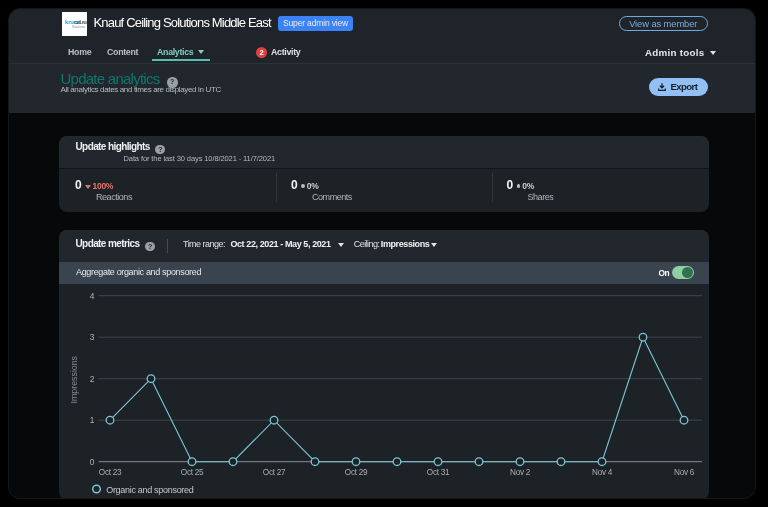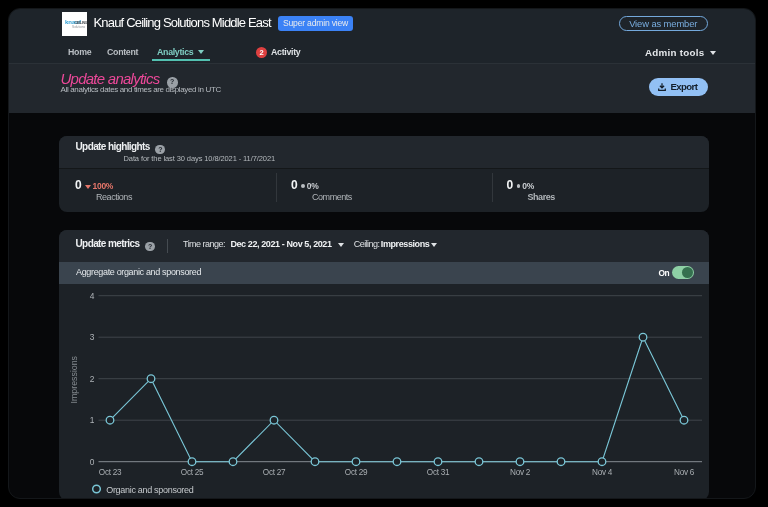--- a/index.html
+++ b/index.html
@@ -25,21 +25,21 @@
   .underline { position:absolute; left:143px; top:50px; width:58px; height:1.8px; background:#53c0b0; }
   .navcaret { display:inline-block; width:0; height:0; border-left:3.5px solid transparent; border-right:3.5px solid transparent;
               border-top:4px solid #7fcdc2; margin-left:5px; position:relative; top:-1px;}
   .redbadge { position:absolute; left:247px; top:38.1px; width:11px; height:11px; border-radius:50%;
               background:#de4040; color:#fff; font-size:7.5px; font-weight:700; text-align:center; line-height:11px; }
   .admintools { position:absolute; left:636px; top:37.5px; font-size:9.8px; font-weight:700; color:#e4e7ea; letter-spacing:0.25px;}
   .wcaret { display:inline-block; width:0; height:0; border-left:3.5px solid transparent; border-right:3.5px solid transparent;
             border-top:4px solid #dfe2e5; margin-left:6px; position:relative; top:-1px;}
   
   .band2 { position:absolute; left:0; top:54px; width:748px; height:50px; background:#22272d; border-top:1px solid #2b3137; }
-  .h1 { position:absolute; left:51.5px; top:60.5px; font-size:15px; letter-spacing:-0.75px; color:#ec4899; font-weight:400;font-style:italic; }
+  .h1 { position:absolute; left:51.5px; top:60.5px; font-size:15px; letter-spacing:-0.75px; color:#0f766e; font-weight:400; }
   .help { display:inline-block; margin-left:3.5px; width:9.5px; height:9.5px; border-radius:50%; background:#9aa0a6; color:#23282f;
           font-size:7px; font-weight:700; text-align:center; line-height:9.5px; }
   .h1help { position:absolute; margin-left:0; left:158px; top:68px; width:10.5px; height:10.5px; line-height:10.5px; }
   .sub1 { position:absolute; left:51.5px; top:76px; font-size:8px; color:#b6bbc0; letter-spacing:-0.35px;}
   .exportbtn { position:absolute; left:640px; top:69px; width:59px; height:17.5px; background:#92c0f4; border-radius:9px;
                color:#141f2b; }
   .exportbtn span { position:absolute; left:21.5px; top:3.3px; font-size:9.6px; font-weight:700; letter-spacing:-0.6px;}
   
   .card { position:absolute; left:49.5px; width:650.5px; background:#1d2227; border-radius:8px; overflow:hidden;}
   .cardhdr { background:#22272d; }
@@ -108,29 +108,29 @@
       <div class="abs ctitle" style="left:17px; top:5.5px;">Update highlights <span class="help" style="position:relative; top:1.5px;">?</span></div>
       <div class="abs csub" style="left:17px; top:18px;">Data for the last 30 days 10/8/2021 - 11/7/2021</div>
     </div>
     <div class="abs" style="left:16.5px; top:42px; font-size:12px;"><span class="statnum">0</span>&nbsp;<span class="delta-red"><span class="downtri"></span>100%</span></div>
     <div class="abs statlabel" style="left:16.5px; top:56.3px;">Reactions</div>
     <div class="vdiv" style="left:217.5px;"></div>
     <div class="abs" style="left:232.5px; top:42px; font-size:12px;"><span class="statnum">0</span>&nbsp;<span class="delta-grey"><span class="greydot"></span>0%</span></div>
     <div class="abs statlabel" style="left:232.5px; top:56.3px;">Comments</div>
     <div class="vdiv" style="left:433.5px;"></div>
     <div class="abs" style="left:448px; top:42px; font-size:12px;"><span class="statnum">0</span>&nbsp;<span class="delta-grey"><span class="greydot"></span>0%</span></div>
-    <div class="abs statlabel" style="left:448px; top:56.3px;font-weight:bold;">Shares</div>
+    <div class="abs statlabel" style="left:448px; top:56.3px;">Shares</div>
   </div>
 
   <div class="card" id="mt">
     <div class="cardhdr">
       <div class="abs ctitle" style="left:17px; top:8px;">Update metrics <span class="help" style="position:relative; top:1.5px;">?</span></div>
       <div class="mdiv"></div>
       <span class="mh-reg" style="left:124.5px;">Time range:</span>
-      <span class="mh-bold" style="left:171.9px;">Dec 22, 2021 - Nov 5, 2021</span>
+      <span class="mh-bold" style="left:171.9px;">Oct 22, 2021 - May 5, 2021</span>
       <span class="hcaret" style="left:279px;"></span>
       <span class="mh-reg" style="left:295.2px;">Ceiling:</span>
       <span class="mh-bold" style="left:322.3px;">Impressions</span>
       <span class="hcaret" style="left:372.2px;"></span>
     </div>
     <div class="togglerow">
       <div class="togglelabel">Aggregate organic and sponsored</div>
       <div class="on">On</div>
       <div class="track">
           <div class="knob"></div>

